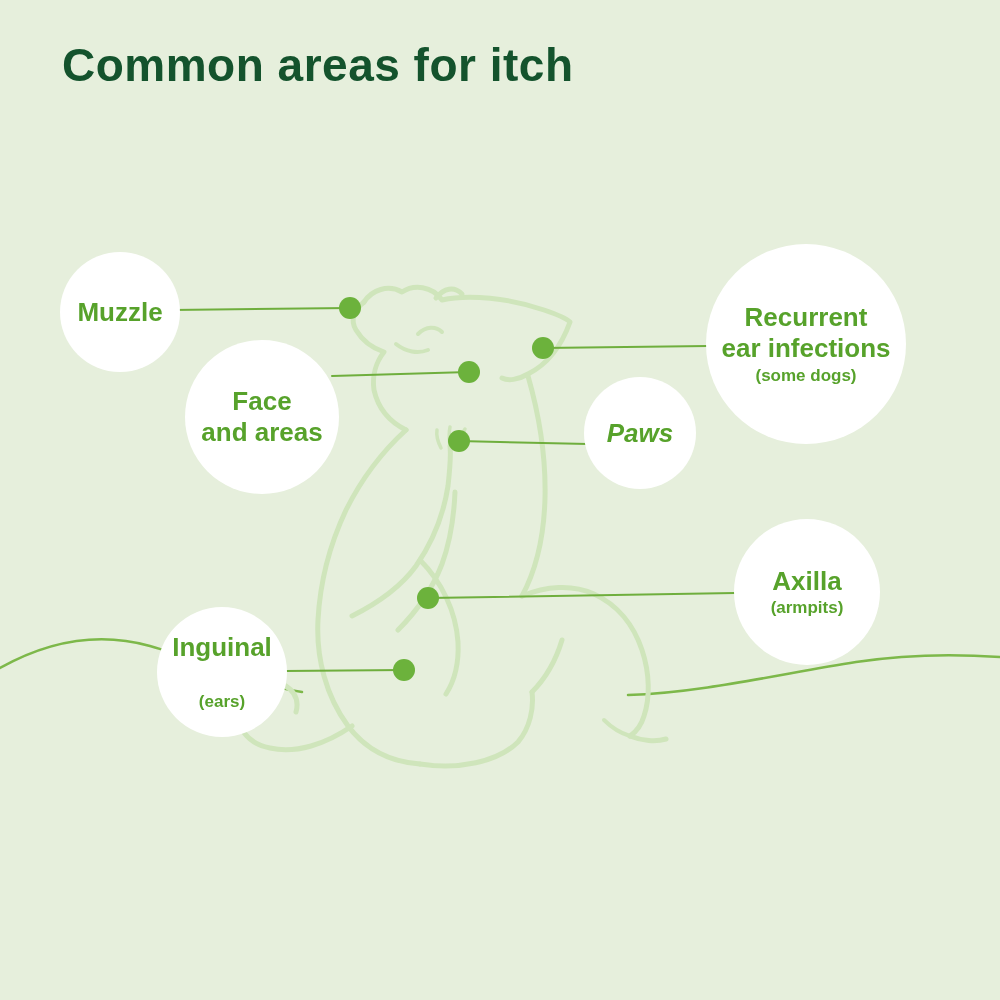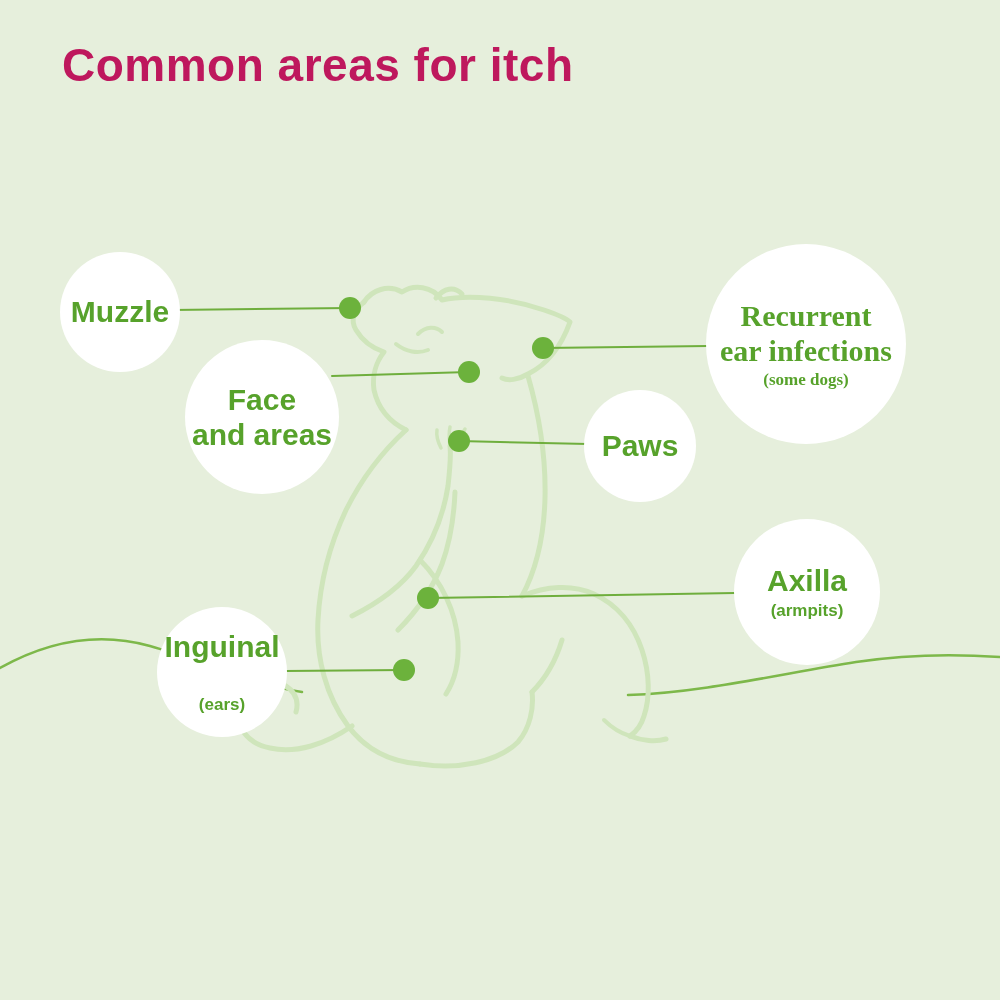--- a/index.html
+++ b/index.html
@@ -11,21 +11,21 @@
     overflow: hidden;
     font-family: "Liberation Sans", sans-serif;
   }
   .title {
     position: absolute;
     left: 62px;
     top: 38px;
     margin: 0;
     font-size: 46px;
     font-weight: bold;
-    color: #be185d;
+    color: #14532d;
     letter-spacing: 0.5px;
   }
   svg.art {
     position: absolute;
     left: 0;
     top: 0;
     width: 1000px;
     height: 1000px;
   }
   .callout {
@@ -34,21 +34,21 @@
     border-radius: 50%;
     display: flex;
     flex-direction: column;
     align-items: center;
     justify-content: center;
     text-align: center;
     color: #57a22b;
     font-weight: bold;
     line-height: 1.18;
   }
-  .callout .main { font-size: 30px; display: block; }
+  .callout .main { font-size: 26px; display: block; }
   .callout .sub  { font-size: 17px; display: block; margin-top: 2px; }
 </style>
 </head>
 <body>
 
 <div class="stage">
 
   <h1 class="title">Common areas for itch</h1>
 
   <svg class="art" viewBox="0 0 1000 1000" fill="none" stroke-linecap="round" stroke-linejoin="round">
@@ -114,27 +114,27 @@
 
   <div class="callout" style="left:60px; top:252px; width:120px; height:120px;">
     <span class="main">Muzzle</span>
   </div>
 
   <div class="callout" style="left:185px; top:310px; width:154px; height:154px;margin-top:30px;">
     <span class="main">Face</span>
     <span class="main">and areas</span>
   </div>
 
-  <div class="callout" style="left:706px; top:244px; width:200px; height:200px;font-family:Liberation Serif, serif;">
+  <div class="callout" style="left:706px; top:244px; width:200px; height:200px;">
     <span class="main">Recurrent</span>
     <span class="main">ear infections</span>
     <span class="sub">(some dogs)</span>
   </div>
 
-  <div class="callout" style="left:584px; top:390px; width:112px; height:112px;">
+  <div class="callout" style="left:584px; top:377px; width:112px; height:112px;font-style:italic;">
     <span class="main">Paws</span>
   </div>
 
   <div class="callout" style="left:734px; top:519px; width:146px; height:146px;">
     <span class="main">Axilla</span>
     <span class="sub">(armpits)</span>
   </div>
 
   <div class="callout" style="left:157px; top:607px; width:130px; height:130px;gap:28px;">
     <span class="main">Inguinal</span>

